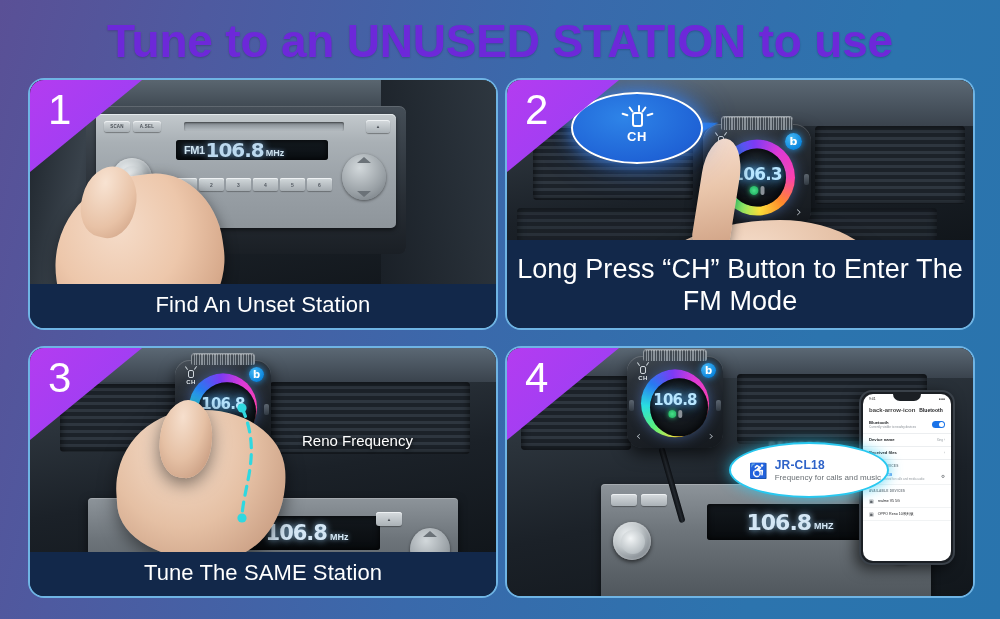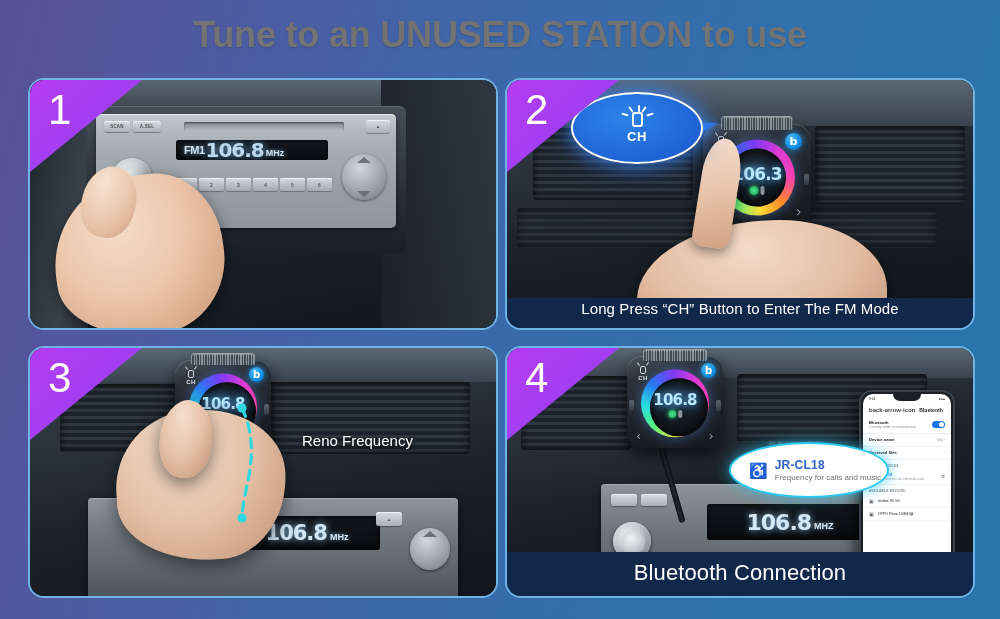--- a/index.html
+++ b/index.html
@@ -10,22 +10,22 @@
   }
   body {
     background: linear-gradient(105deg, #5a5096 0%, #4e5aa0 18%, #3a69ab 48%, #2c74ae 78%, #2974ad 100%);
     position: relative;
   }
 
   
   .title {
     position: absolute; top: 14px; left: 0; width: 1000px;
     text-align: center;
-    color: #737373;
-    font-size: 36px;
+    color: #6d28d9;
+    font-size: 46px;
     font-weight: bold;
     letter-spacing: -0.2px;
     text-shadow: 0 1px 2px rgba(0,0,0,0.18);
     white-space: nowrap;
   }
 
   
   .grid {
     position: absolute; left: 28px; top: 78px;
     width: 947px; height: 527px;
@@ -53,21 +53,21 @@
     color: #ffffff;
     text-align: center;
     font-size: 22px;
     font-weight: 500;
     line-height: 1.18;
     padding: 8px 10px 10px;
     display: flex; align-items: center; justify-content: center;
     letter-spacing: .1px;
   }
   .panel.two .caption, .panel.three .caption { }
-  .panel.two .caption { font-size: 15px; padding-top: 2px; text-align: right; }
+  .panel.two .caption { font-size: 27px; padding-top: 14px; }
 
   
   .badge {
     position: absolute; left: 0; top: 0; width: 112px; height: 92px;
     z-index: 20; pointer-events: none;
   }
   .badge .tri {
     position: absolute; left: 0; top: 0; width: 112px; height: 92px;
     background: linear-gradient(135deg, #b43cf0 0%, #a23ef3 55%, #9b3ff2 100%);
     clip-path: polygon(0 0, 100% 0, 0 100%);
@@ -530,20 +530,21 @@
       </div>
 
       <div class="p1-hand"></div>
       <div class="p1-thumb"></div>
 
       <div class="badge">
         <div class="tri"></div>
         <div class="num">1</div>
       </div>
     </div>
+    <div class="caption">Find An Unset Station</div>
   </div>
 
   <div class="panel two">
     <div class="photo">
       <div class="dash"></div>
       <div class="dashcurve"></div>
       <div class="vent" style="left:26px; top:48px; width:160px; height:72px;"></div>
       <div class="vent" style="right:8px; top:46px; width:150px; height:78px;"></div>
       <div class="vent" style="left:10px; top:128px; width:420px; height:40px; opacity:.75;"></div>
 
@@ -638,20 +639,21 @@
         <circle cx="212" cy="60" r="4.6" fill="#2fd8e0"></circle>
         <circle cx="212" cy="170" r="4.6" fill="#2fd8e0"></circle>
       </svg>
       <div class="freqlabel" style="left:272px; top:84px;">Reno Frequency</div>
 
       <div class="badge">
         <div class="tri"></div>
         <div class="num">3</div>
       </div>
     </div>
+    <div class="caption">Tune The SAME Station</div>
   </div>
 
   <div class="panel four">
     <div class="photo">
       <div class="dash"></div>
       <div class="dashcurve" style="height:30px;"></div>
       <div class="vent" style="left:14px; top:28px; width:110px; height:74px;"></div>
       <div class="vent" style="left:230px; top:26px; width:190px; height:70px;"></div>
 
       <div class="dcable" style="left:162px; top:98px; width:6px; height:78px; transform:rotate(-16deg);"></div>
@@ -748,16 +750,15 @@
           <span class="nm">JR-CL18</span>
           <span class="sb">Frequency for calls and music</span>
         </span>
       </div>
 
       <div class="badge">
         <div class="tri"></div>
         <div class="num">4</div>
       </div>
     </div>
-    <div class="caption">Bluetooth Connection</div>
   </div>
 
 </div>
 
 </body></html>

